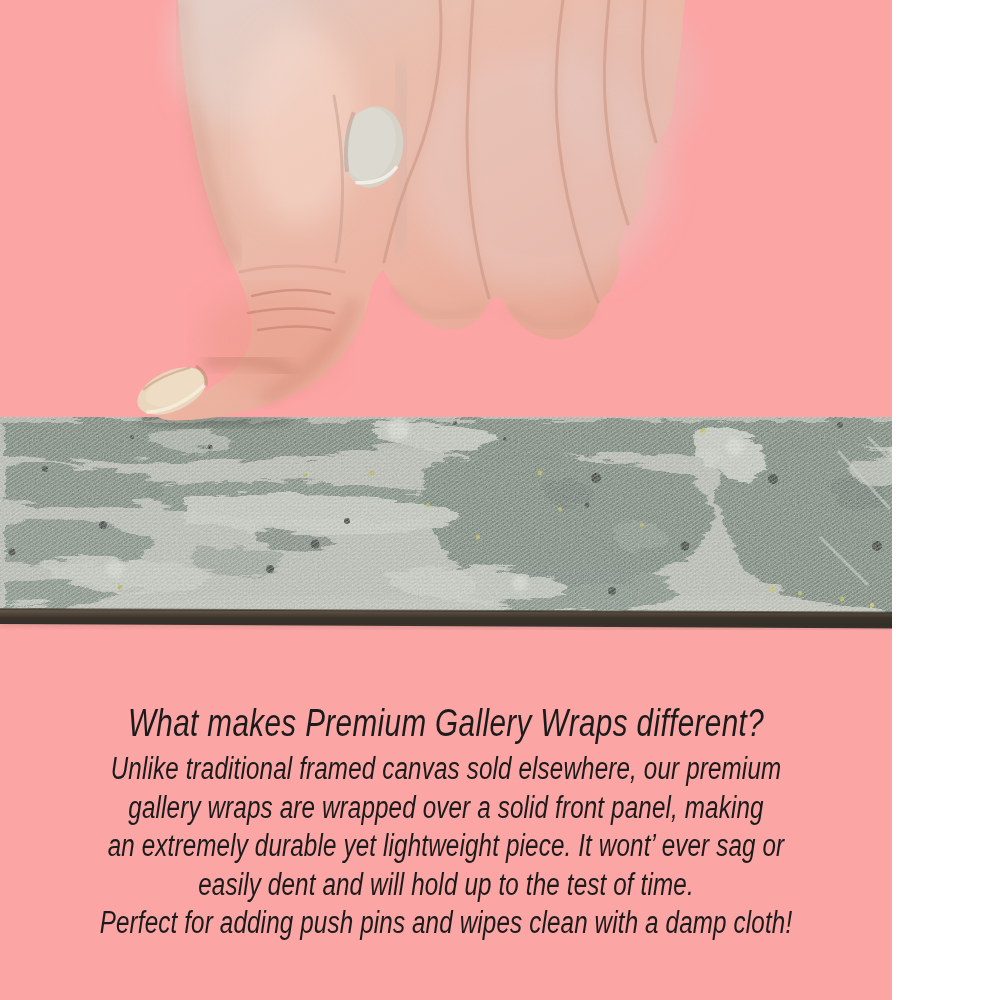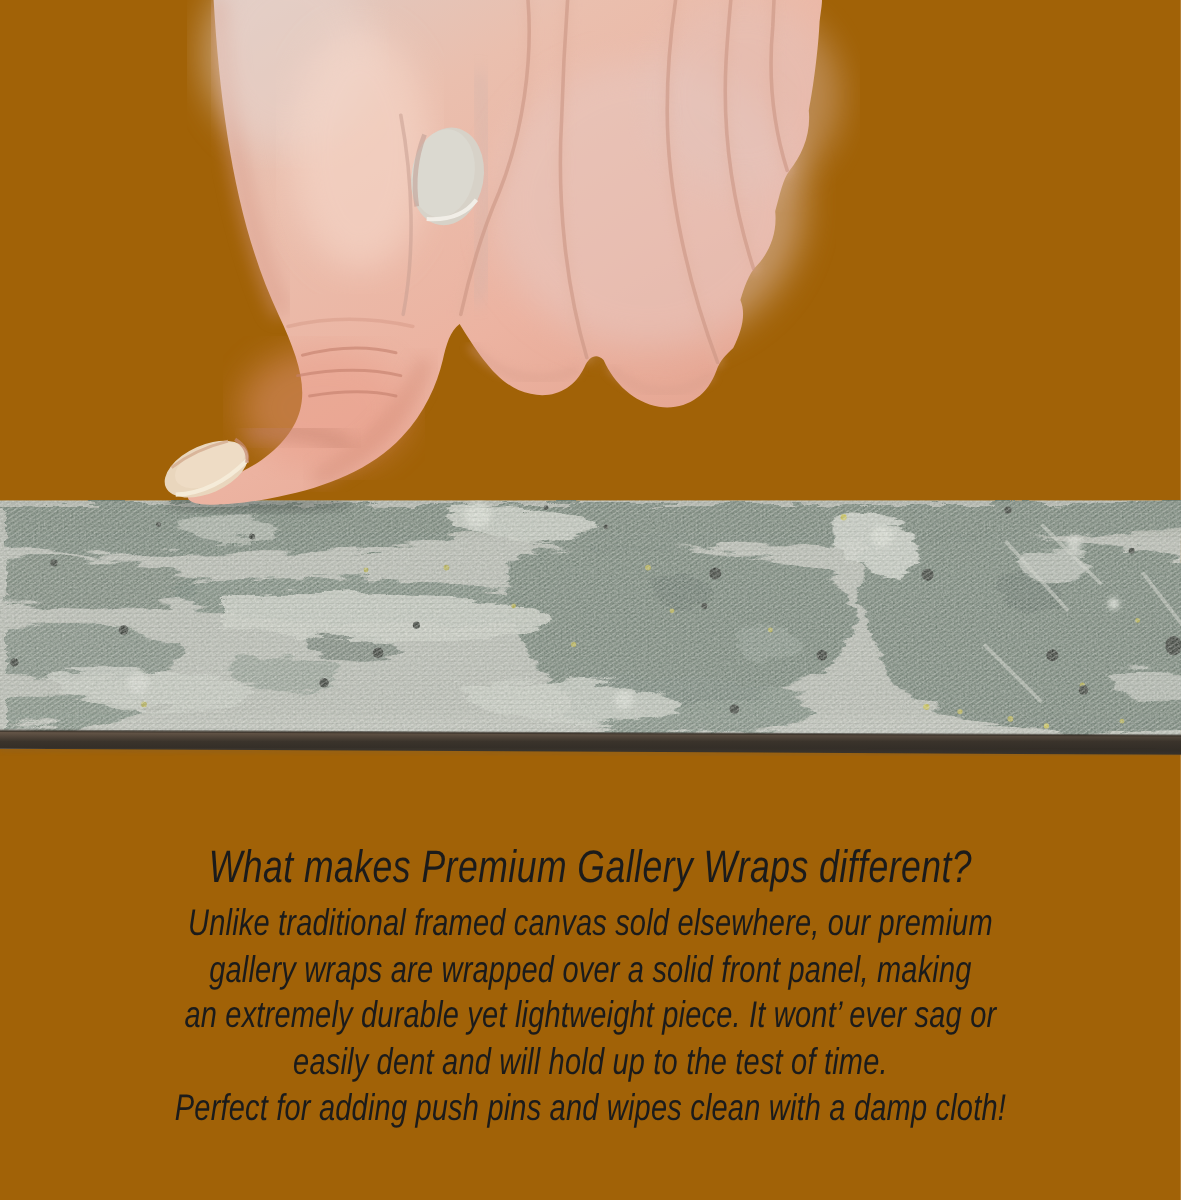--- a/index.html
+++ b/index.html
@@ -1,18 +1,18 @@
 <!DOCTYPE html>
 <html><head>
 <meta charset="utf-8">
 <style>
   html,body{margin:0;padding:0;background:#ffffff;}
   .stage{
-    position:relative;width:984px;height:1000px;overflow:hidden;
-    background:#a16207;font-family:"Liberation Sans","DejaVu Sans",sans-serif;
+    position:relative;width:892px;height:1000px;overflow:hidden;
+    background:#fca5a5;font-family:"Liberation Sans","DejaVu Sans",sans-serif;
   }
   .hand-svg{position:absolute;left:0;top:0;z-index:3;}
   .strip-svg{position:absolute;left:0;top:417px;z-index:2;}
   .info{
     position:absolute;left:0;right:0;top:701px;z-index:4;
     text-align:center;color:#1b1b1b;font-style:italic;
     transform:scaleX(.78);transform-origin:50% 0;
   }
   .info .heading{
     font-size:38px;line-height:44px;font-weight:400;letter-spacing:.5px;

